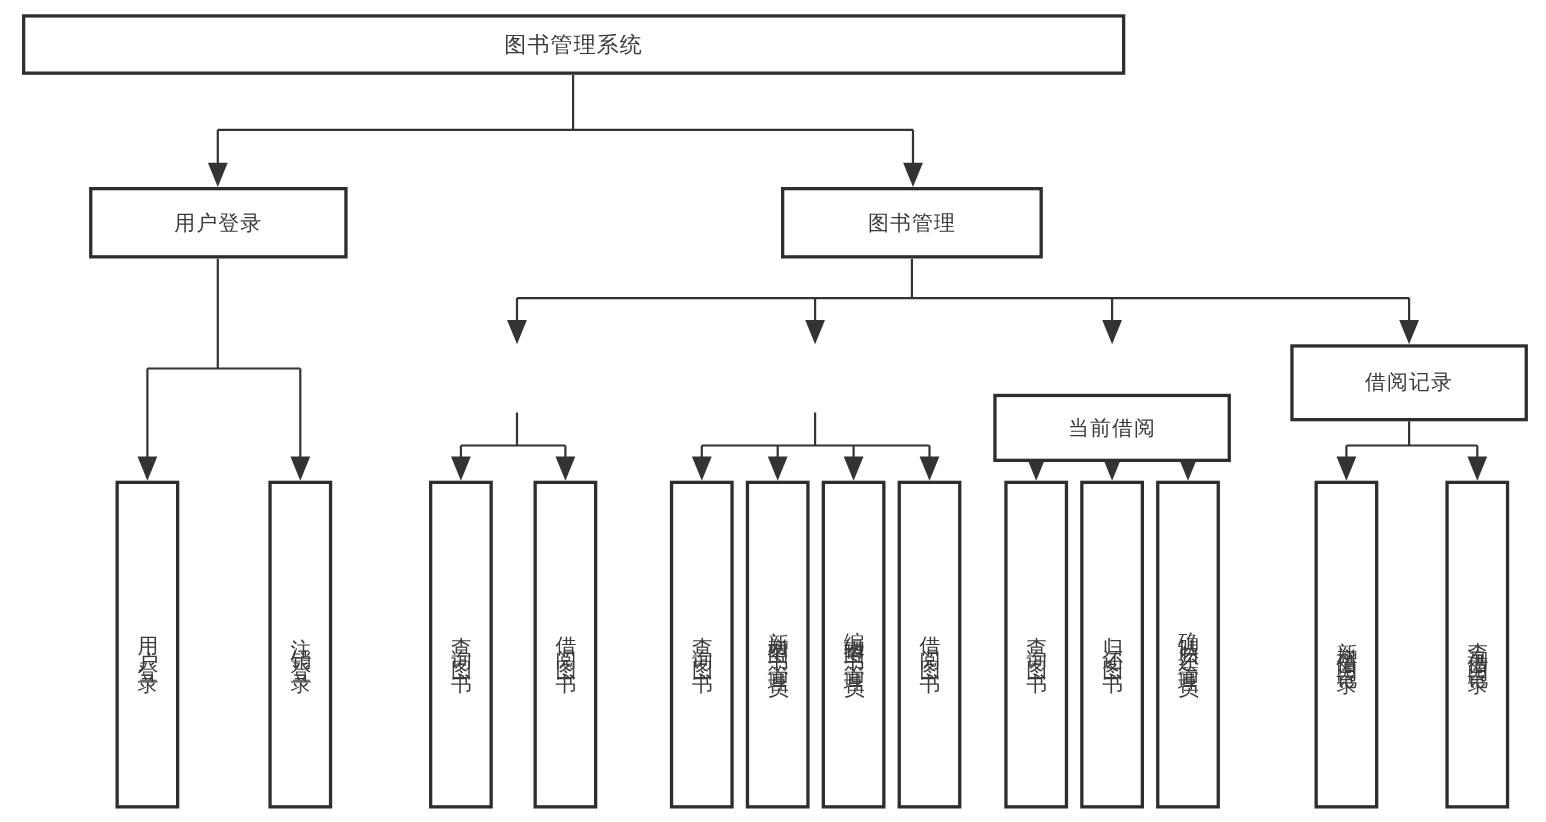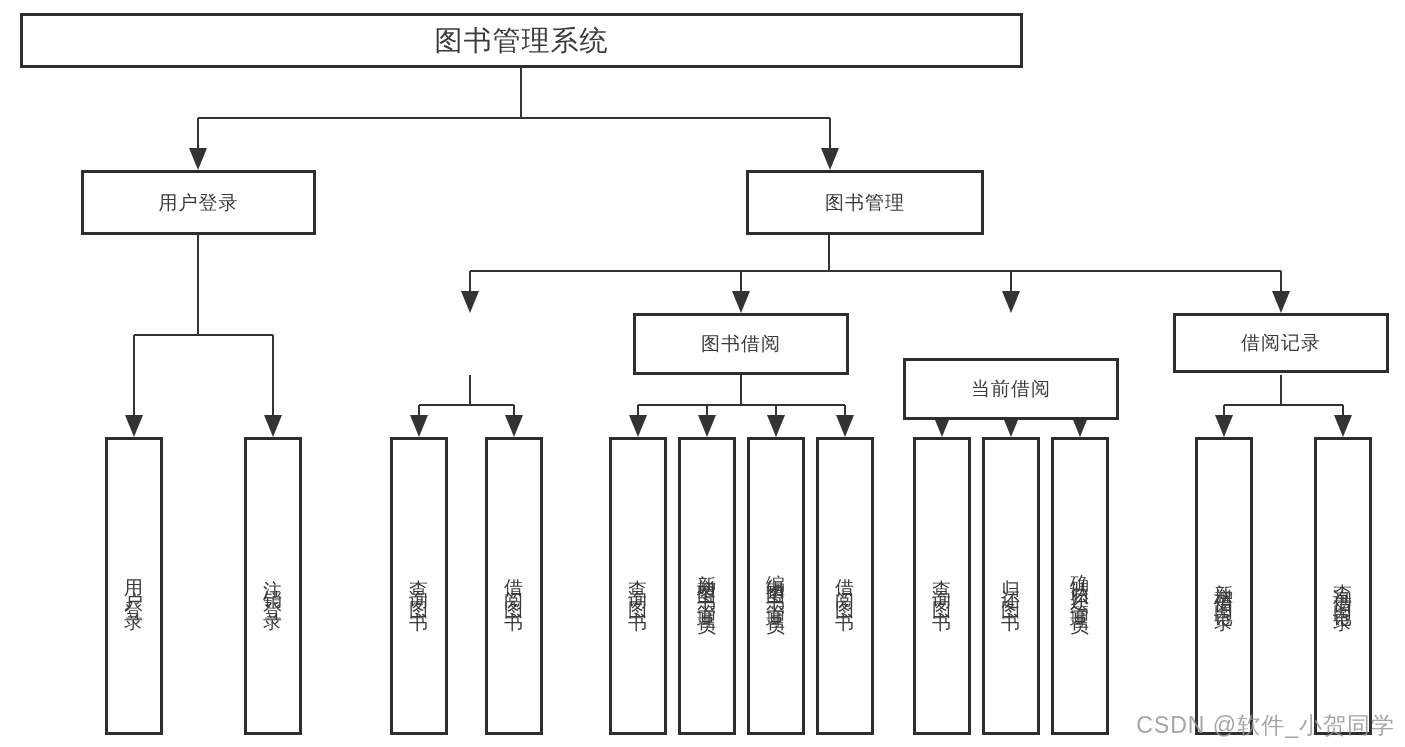--- a/index.html
+++ b/index.html
@@ -32,21 +32,21 @@
     align-items: center;
     justify-content: center;
     z-index: 2;
   }
   .hbox {
     font-size: 19px;
     letter-spacing: 1px;
     white-space: nowrap;
   }
   .hbox.root {
-    font-size: 28px;
+    font-size: 20px;
     text-align: right;
   }
   .vbox {
     width: 58px;
     top: 437px;
     height: 298px;
   }
   .vbox .vtext {
     writing-mode: vertical-rl;
     text-orientation: mixed;
@@ -105,25 +105,24 @@
     <use href="#arr" x="942" y="437"></use>
     <use href="#arr" x="1011" y="437"></use>
     <use href="#arr" x="1080" y="437"></use>
     <use href="#arr" x="1224" y="437"></use>
     <use href="#arr" x="1343" y="437"></use>
   </svg>
 
   <div class="node hbox root" style="left:20px; top:13px; width:1003px; height:55px;">图书管理系统</div>
 
   <div class="node hbox" style="left:81px; top:170px; width:235px; height:65px;">用户登录</div>
-  <div class="node hbox" style="left:710px; top:170px; width:238px; height:65px;margin-left:36px;">图书管理</div>
+  <div class="node hbox" style="left:710px; top:170px; width:238px; height:65px;">图书管理</div>
 
-  <div class="node hbox" style="left:633px; top:313px; width:216px; height:62px;">图书借阅</div>
   <div class="node hbox" style="left:903px; top:313px; width:216px; height:62px;margin-top:45px;">当前借阅</div>
-  <div class="node hbox" style="left:1173px; top:313px; width:216px; height:60px;">借阅记录</div>
+  <div class="node hbox" style="left:1173px; top:313px; width:216px; height:70px;">借阅记录</div>
 
   <div class="node vbox" style="left:105px;">
     <span class="vtext">用户登录</span>
   </div>
   <div class="node vbox" style="left:244px;">
     <span class="vtext">注销登录</span>
   </div>
 
   <div class="node vbox" style="left:390px;">
     <span class="vtext">查询图书</span>
@@ -155,15 +154,14 @@
     <span class="vtext">确认归还（管理员）</span>
   </div>
 
   <div class="node vbox long" style="left:1195px;">
     <span class="vtext">新增借阅记录</span>
   </div>
   <div class="node vbox long" style="left:1314px;">
     <span class="vtext">查询借阅记录</span>
   </div>
 
-  <div class="watermark">CSDN @软件_小贺同学</div>
 
 </div>
 
 </body></html>

